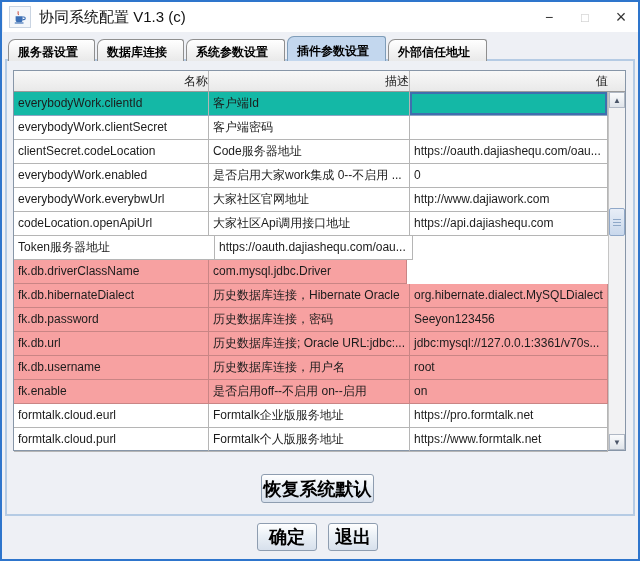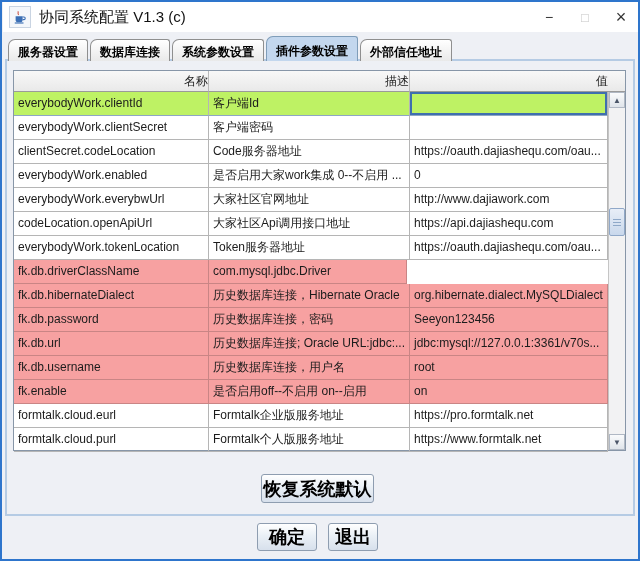--- a/index.html
+++ b/index.html
@@ -14,21 +14,21 @@
             display:flex;align-items:center;justify-content:center;background:#f4f7fb;}
   .title-text{margin-left:8px;font-size:15px;color:#111;}
   .win-controls{margin-left:auto;display:flex;height:30px;}
   .win-btn{width:36px;height:30px;display:flex;align-items:center;justify-content:center;
            font-size:14px;color:#333;}
   .win-btn.max{color:#c6c6c6;font-size:13px;}
   .win-btn.close{font-size:18px;}
 
   
   .tabbar{position:absolute;left:6px;top:34px;height:25px;display:flex;gap:2px;z-index:3;}
-  .tab{box-sizing:border-box;padding:4px 9px 3px 9px;font-size:12px;font-weight:bold;color:#000;
+  .tab{box-sizing:border-box;padding:4px 16px 3px 9px;font-size:12px;font-weight:bold;color:#000;
        background:linear-gradient(#ffffff,#e9e9e9);border:1px solid #8f8f8f;border-bottom:none;
        border-radius:7px 3px 0 0;align-self:flex-end;height:22px;white-space:nowrap;}
   .tab.selected{background:#c3d7ee;border-color:#7f9db9;height:25px;padding-top:6px;}
 
   
   .contentpane{position:absolute;left:3px;top:57px;width:630px;height:457px;box-sizing:border-box;
        border:2px solid #b5cbe4;background:#eef0f5;z-index:1;}
 
   
   .table{position:absolute;left:11px;top:68px;width:613px;height:381px;box-sizing:border-box;
@@ -38,21 +38,21 @@
       background:linear-gradient(#f8f8f8,#e9e9e9);border-right:1px solid #b9b9b9;
       border-bottom:1px solid #9a9a9a;overflow:hidden;white-space:nowrap;}
   .th.c0{width:195px;}.th.c1{width:201px;}.th.c2{width:198px;border-right:none;}
   .th.corner{width:17px;border-right:none;}
   .tr{display:flex;height:24px;}
   .td{box-sizing:border-box;height:24px;line-height:23px;padding:0 0 0 4px;
       border-right:1px solid #b5b5b5;border-bottom:1px solid #b5b5b5;
       overflow:hidden;white-space:nowrap;}
   .td.c0{width:195px;}.td.c1{width:201px;}.td.c2{width:198px;}
   .tr.pink .td{background:#f7a1a1;border-bottom-color:#c98585;border-right-color:#c98585;}
-  .tr.selected .td{background:#bef264;border-bottom-color:#8ea6c4;}
+  .tr.selected .td{background:#14b8a6;border-bottom-color:#8ea6c4;}
   .td.focus{background:#c9dbf0;box-shadow:inset 0 0 0 2px #3f6fae;}
 
   
   .vscroll{position:absolute;top:21px;right:0;width:17px;height:358px;background:#f2f2f3;
            border-left:1px solid #c5c5c5;box-sizing:border-box;}
   .sb-btn{position:absolute;left:0;width:16px;height:16px;box-sizing:border-box;
           border:1px solid #b0b8c4;background:linear-gradient(#fafbfc,#dfe4ea);
           display:flex;align-items:center;justify-content:center;font-size:8px;color:#4a5568;}
   .sb-up{top:0;}
   .sb-down{bottom:0;}
@@ -134,21 +134,20 @@
           <div class="td c0">everybodyWork.everybwUrl</div>
           <div class="td c1">大家社区官网地址</div>
           <div class="td c2">http://www.dajiawork.com</div>
         </div>
         <div class="tr normal">
           <div class="td c0">codeLocation.openApiUrl</div>
           <div class="td c1">大家社区Api调用接口地址</div>
           <div class="td c2">https://api.dajiashequ.com</div>
         </div>
         <div class="tr normal">
-          <div class="td c0">everybodyWork.tokenLocation</div>
           <div class="td c1">Token服务器地址</div>
           <div class="td c2">https://oauth.dajiashequ.com/oau...</div>
         </div>
         <div class="tr pink">
           <div class="td c0">fk.db.driverClassName</div>
           <div class="td c2">com.mysql.jdbc.Driver</div>
         </div>
         <div class="tr pink">
           <div class="td c0">fk.db.hibernateDialect</div>
           <div class="td c1">历史数据库连接，Hibernate Oracle</div>

